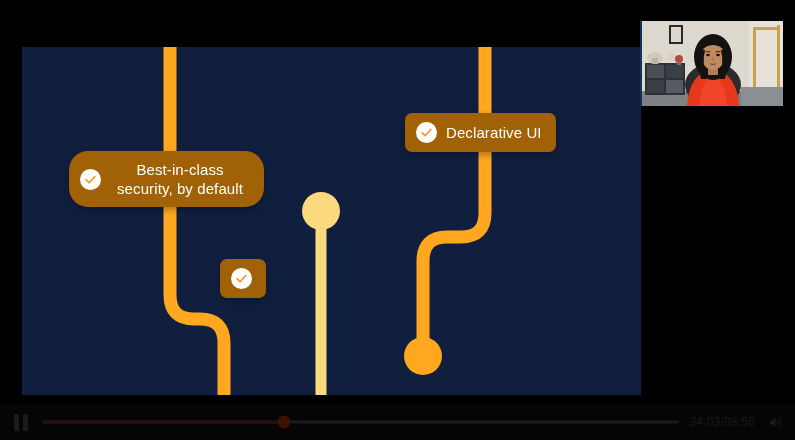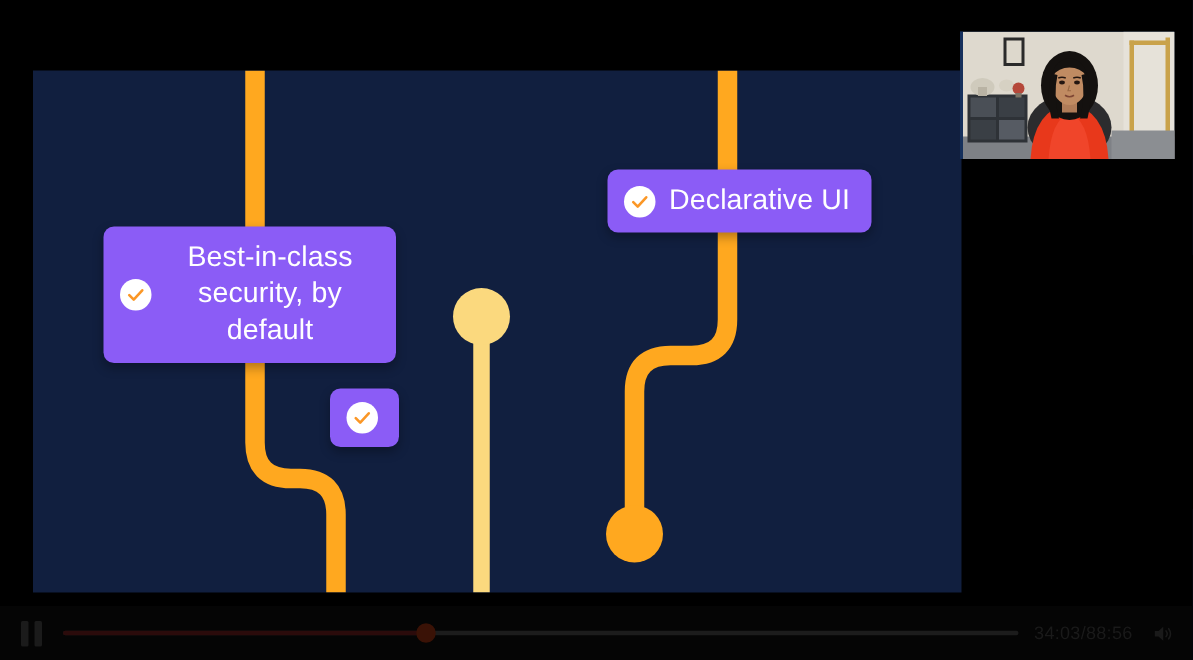--- a/index.html
+++ b/index.html
@@ -24,41 +24,41 @@
     overflow: hidden;
   }
   #slide-svg { position: absolute; inset: 0; width: 100%; height: 100%; display: block; }
 
   
   .badge {
     position: absolute;
     display: flex;
     align-items: center;
     gap: 9px;
-    background: #8b5cf6;
+    background: #a16207;
     border-radius: 7px;
     padding: 9px 14px 9px 11px;
     box-shadow: 0 3px 7px rgba(0,0,0,0.30);
     color: #ffffff;
-    font-size: 19px;
+    font-size: 15px;
     line-height: 1.28;
     letter-spacing: 0.1px;
     white-space: nowrap;
   }
   .badge .check {
     flex: 0 0 auto;
     width: 21px; height: 21px;
     border-radius: 50%;
     background: #ffffff;
     display: flex; align-items: center; justify-content: center;
   }
   .badge .check svg { width: 13px; height: 13px; display: block; }
   .badge .label { display: block; }
 
-  #badge-security { left: 47px; top: 104px; }
+  #badge-security { left: 47px; top: 104px; border-radius: 19px; }
   #badge-security .label { text-align: center; white-space: normal; width: 140px; }
   #badge-hosted   { left: 198px; top: 212px; }
   #badge-declarative { left: 383px; top: 66px; }
 
   
   #webcam {
     position: absolute;
     left: 640px; top: 21px;
     width: 143px; height: 85px;
     background: #0c1a33;

